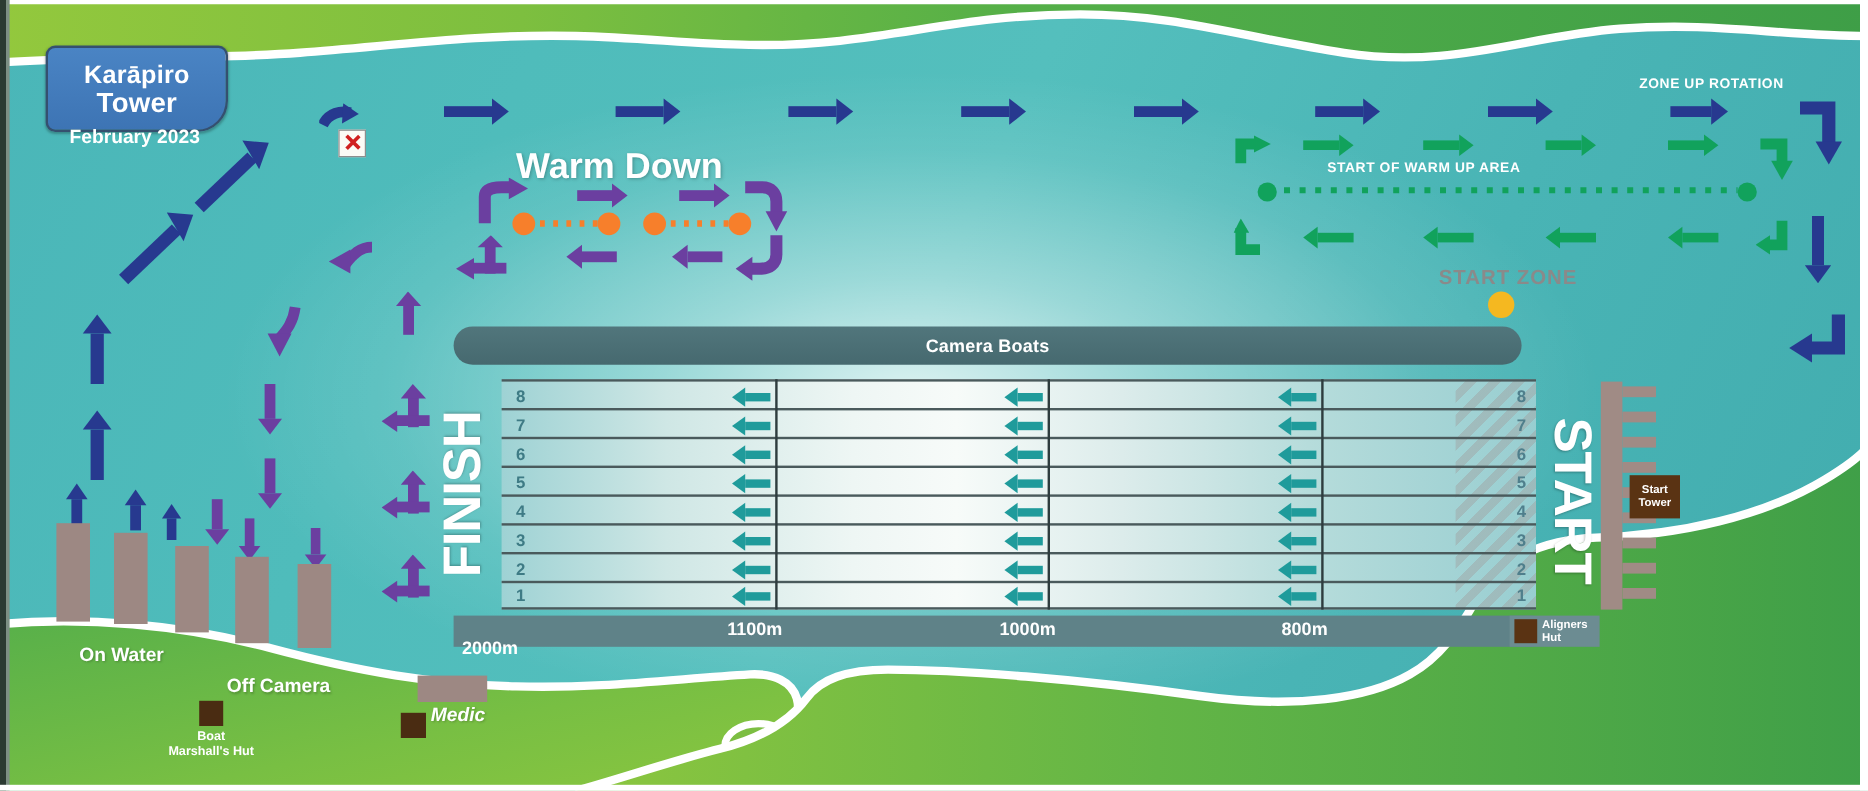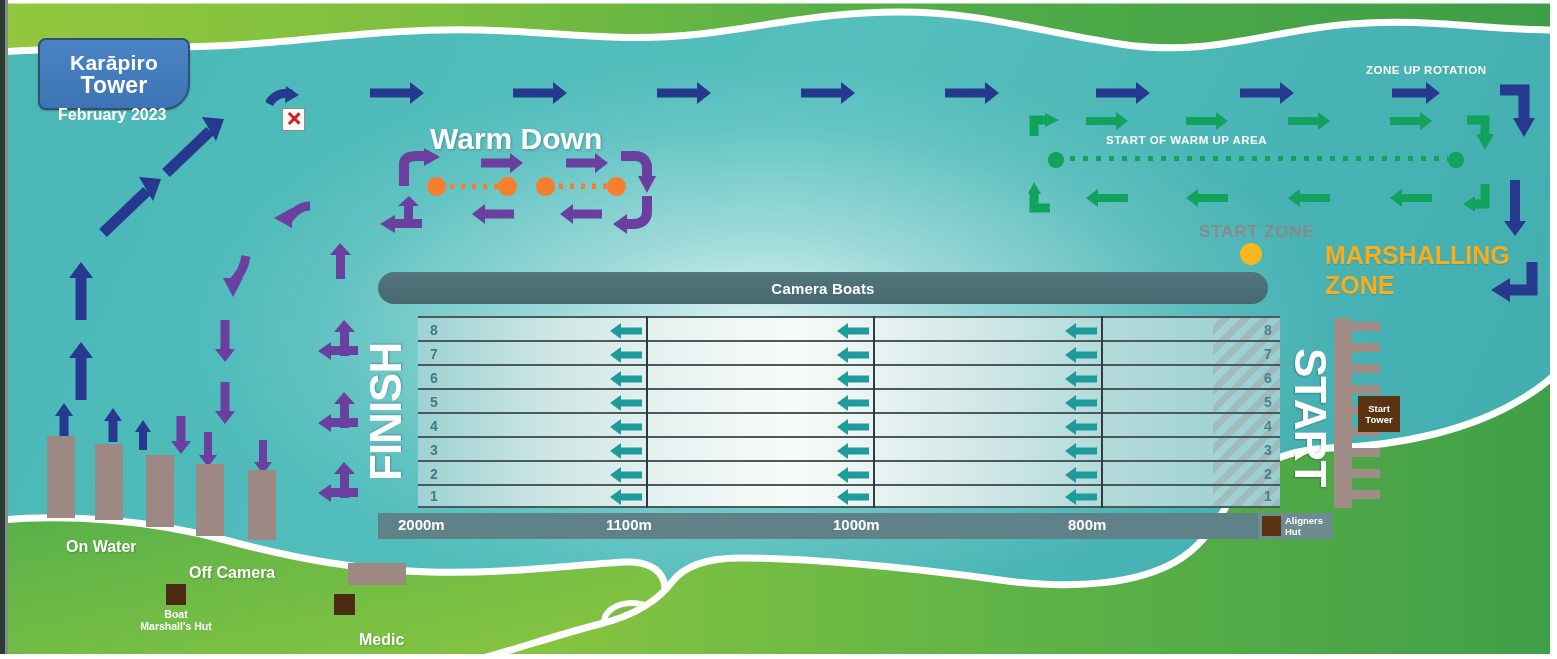--- a/index.html
+++ b/index.html
@@ -440,22 +440,20 @@
   </svg>
 
   <div class="gdot" style="left:1048px;top:152px;"></div>
   <div class="gdot" style="left:1448px;top:152px;"></div>
   <svg class="dotline" style="left:1068px;top:155px;" width="382" height="10">
     <line x1="2" y1="5" x2="380" y2="5" stroke="#11a25c" stroke-width="8" stroke-dasharray="5,8" stroke-linecap="butt"></line>
   </svg>
 
   <div id="startzone">START ZONE</div>
   <div id="ybuoy"></div>
-  <div id="marsh">MARSHALLING
-ZONE</div>
 
   <div id="cambar">
     <span>Camera Boats</span>
   </div>
 
   <div id="course">
     <div class="lanefill"></div>
 
     <div id="hatch"></div>
 
@@ -588,21 +586,21 @@
     <div class="ar ar-l" style="left:647px;top:174px;width:32px;height:13px;--c:#1f9b9b;--t:7px;--h:11px;--hh:8px;">
         <i class="shaft"></i>
         <i class="head"></i>
       </div>
   </div>
 
   <div id="finishword">FINISH</div>
   <div id="startword">START</div>
 
   <div id="distbar">
-    <div class="dm" style="left:20px;">2000m</div>
+    <div class="dm" style="left:7px;margin-top:16px;">2000m</div>
     <div class="dm" style="left:228px;">1100m</div>
     <div class="dm" style="left:455px;">1000m</div>
     <div class="dm" style="left:690px;">800m</div>
   </div>
   <div id="alignbox">
     <div class="sq"></div>
     <div class="tx">Aligners
 Hut</div>
   </div>
 
@@ -630,20 +628,20 @@
 
   <div class="greenlbl" style="left:66px;top:538px;">On Water</div>
   <div class="greenlbl" style="left:189px;top:564px;">Off Camera</div>
 
   <div class="hutsq" style="left:166px;top:584px;width:20px;height:21px;"></div>
   <div class="hutlbl" style="left:140px;top:608px;width:72px;">Boat
 Marshall's
 Hut</div>
 
   <div class="hutsq" style="left:334px;top:594px;width:21px;height:21px;"></div>
-  <div class="greenlbl" style="left:359px;top:631px;">Medic</div>
+  <div class="greenlbl" style="left:359px;top:588px;font-style:italic;">Medic</div>
 
   <div class="edge-left"></div>
   <div class="edge-left2"></div>
   <div class="edge-right"></div>
   <div class="edge-bottom"></div>
 
 </div>
 
 </body></html>

